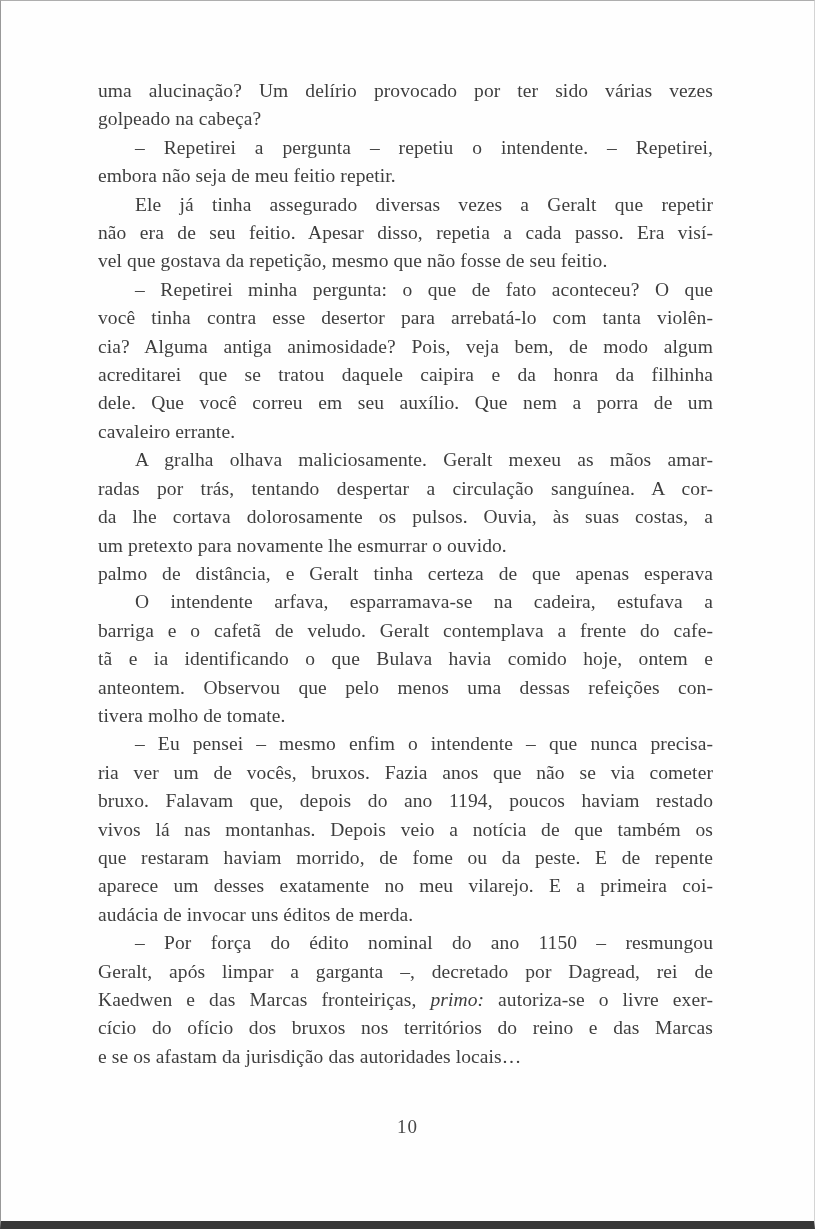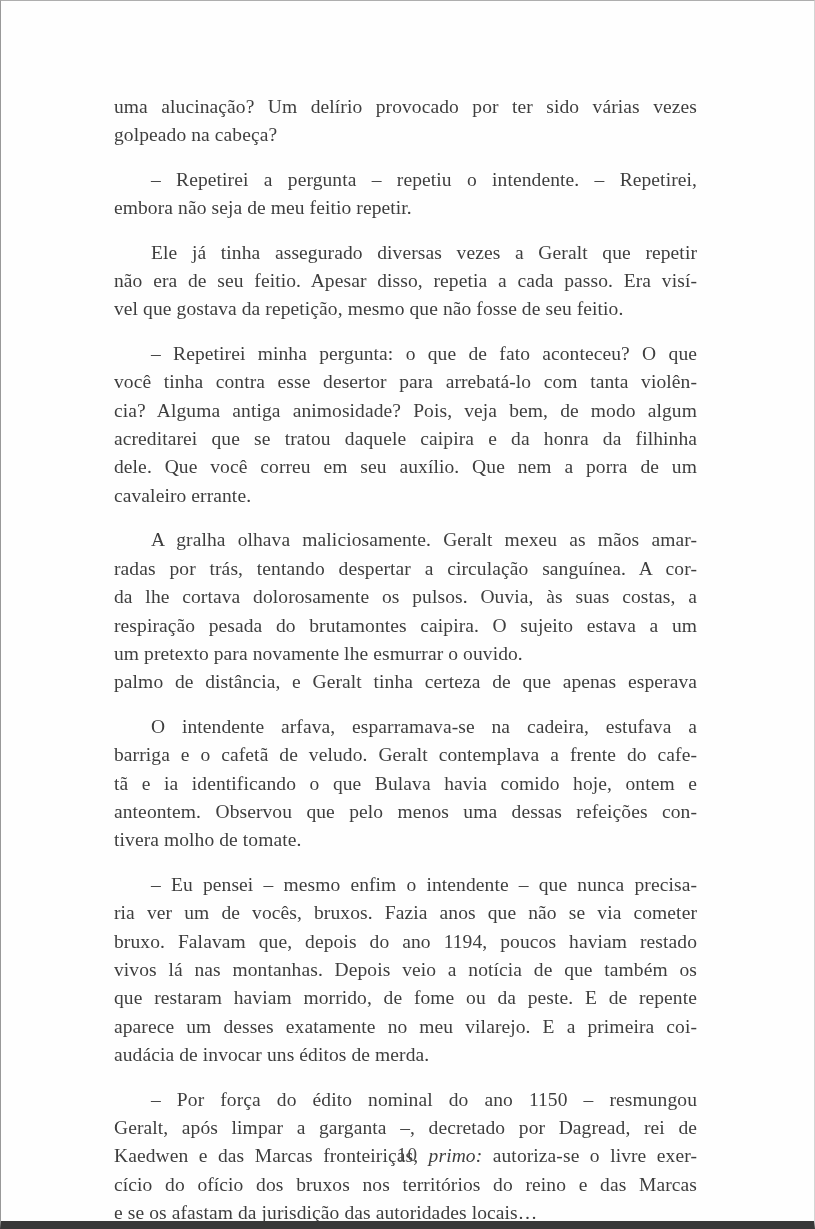--- a/index.html
+++ b/index.html
@@ -21,21 +21,21 @@
     font-family: "Liberation Serif", serif;
     color: #3e3e3e;
   }
   .text-block {
     position: absolute;
     left: 97px;
     top: 76px;
     width: 615px;
   }
   .paragraph {
-    margin: 16px;
+    margin: 0;
     padding: 0;
   }
   .line {
     font-size: 19.5px;
     line-height: 28.4px;
     text-align: justify;
     text-align-last: justify;
     white-space: normal;
     letter-spacing: 0.1px;
   }
@@ -44,21 +44,21 @@
   }
   .line.last {
     text-align-last: left;
   }
   .line i {
   }
   .page-number {
     position: absolute;
     left: 0;
     right: 0;
-    top: 1142px;
+    top: 1114px;
     text-align: center;
     font-size: 19px;
     line-height: 24px;
     color: #474747;
     letter-spacing: 1px;
   }
 </style>
 </head>
 <body>
 
@@ -82,21 +82,20 @@
         <div class="line">você tinha contra esse desertor para arrebatá-lo com tanta violên-</div>
         <div class="line">cia? Alguma antiga animosidade? Pois, veja bem, de modo algum</div>
         <div class="line">acreditarei que se tratou daquele caipira e da honra da filhinha</div>
         <div class="line">dele. Que você correu em seu auxílio. Que nem a porra de um</div>
         <div class="line last">cavaleiro errante.</div>
       </div>
       <div class="paragraph">
         <div class="line indent">A gralha olhava maliciosamente. Geralt mexeu as mãos amar-</div>
         <div class="line">radas por trás, tentando despertar a circulação sanguínea. A cor-</div>
         <div class="line">da lhe cortava dolorosamente os pulsos. Ouvia, às suas costas, a</div>
-        <div class="line">respiração pesada do brutamontes caipira. O sujeito estava a um</div>
         <div class="line last">um pretexto para novamente lhe esmurrar o ouvido.</div>
         <div class="line">palmo de distância, e Geralt tinha certeza de que apenas esperava</div>
       </div>
       <div class="paragraph">
         <div class="line indent">O intendente arfava, esparramava-se na cadeira, estufava a</div>
         <div class="line">barriga e o cafetã de veludo. Geralt contemplava a frente do cafe-</div>
         <div class="line">tã e ia identificando o que Bulava havia comido hoje, ontem e</div>
         <div class="line">anteontem. Observou que pelo menos uma dessas refeições con-</div>
         <div class="line last">tivera molho de tomate.</div>
       </div>

